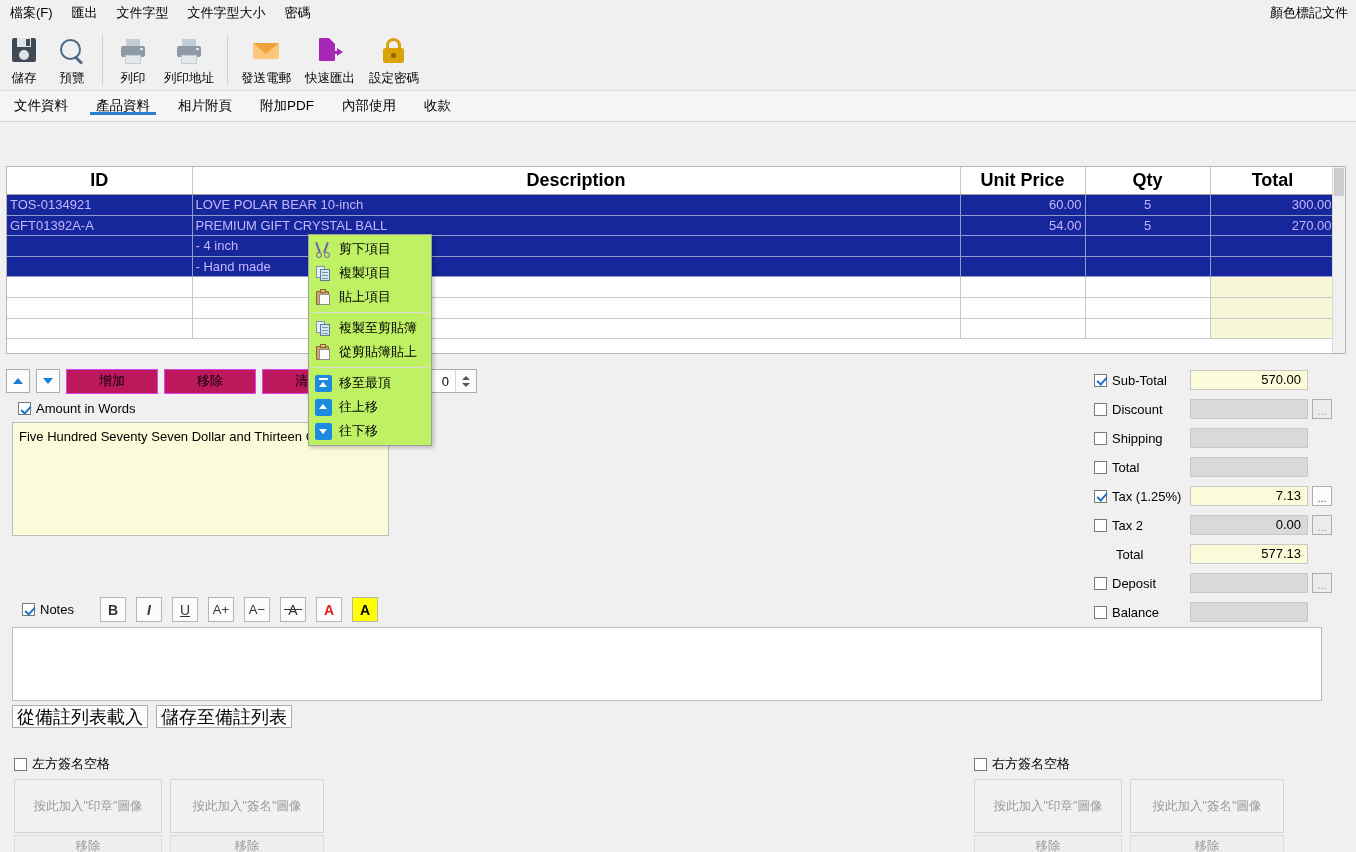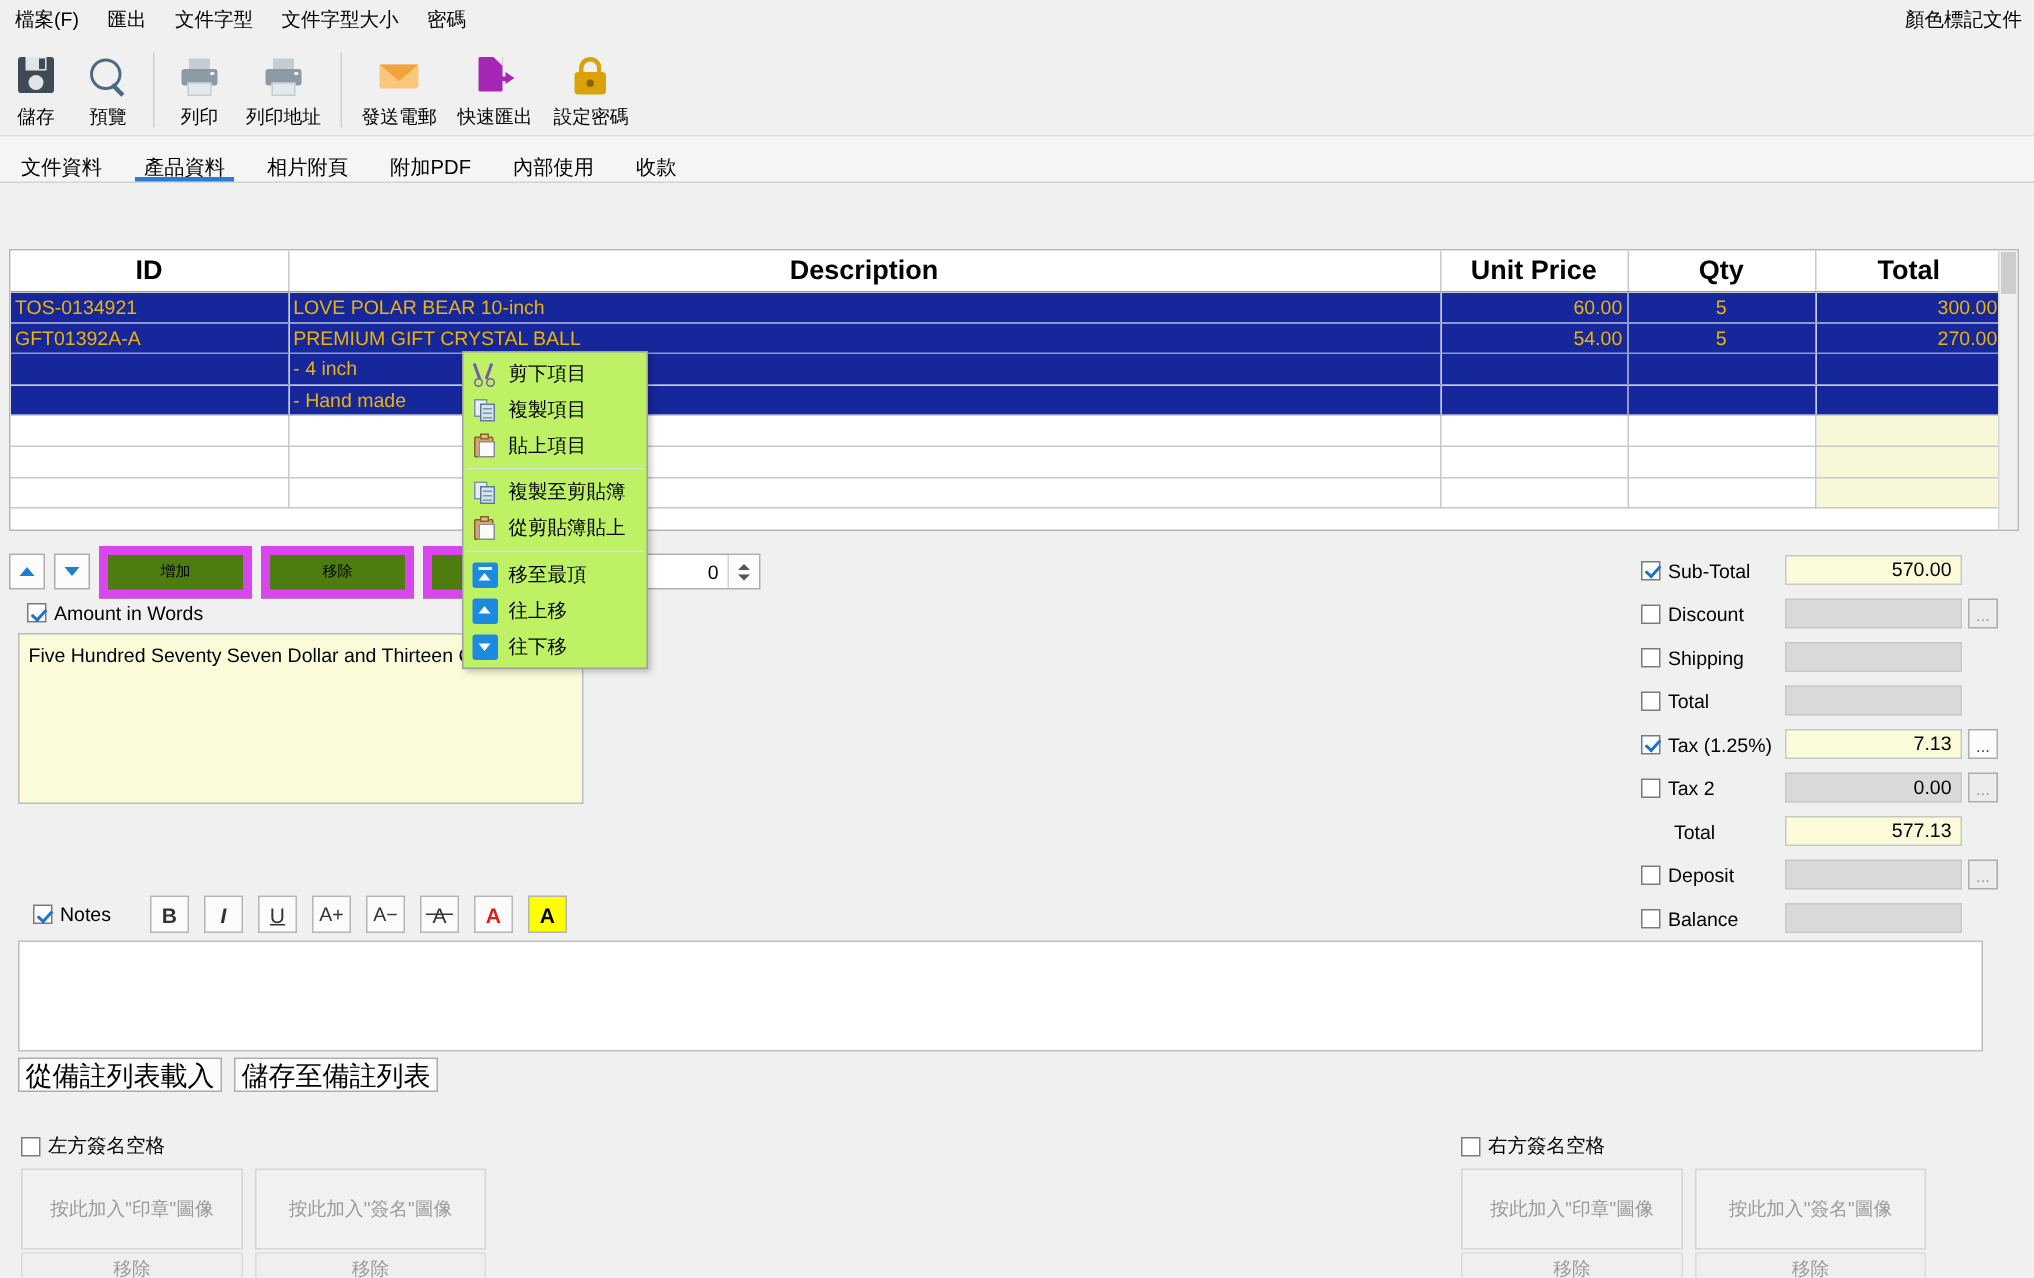--- a/index.html
+++ b/index.html
@@ -54,42 +54,42 @@
   .i-exp .pg{position:absolute;left:5px;top:2px;width:16px;height:23px;background:#a626b5;border-radius:1px;}
   .i-exp .fold{position:absolute;left:15px;top:2px;width:0;height:0;border-left:6px solid transparent;border-top:6px solid #f0f0f0;}
   .i-exp .ar{position:absolute;left:16px;top:15px;width:9px;height:3px;background:#a626b5;}
   .i-exp .arh{position:absolute;left:23px;top:12.5px;width:0;height:0;border-top:4px solid transparent;border-bottom:4px solid transparent;border-left:6px solid #a626b5;}
   
   .i-lock .sh{position:absolute;left:8px;top:2px;width:15px;height:13px;border:3.2px solid #d9a209;border-bottom:none;border-radius:8px 8px 0 0;box-sizing:border-box;}
   .i-lock .bd{position:absolute;left:5px;top:12px;width:21px;height:15px;background:#d9a209;border-radius:2.5px;}
   .i-lock .kh{position:absolute;left:13px;top:17px;width:5px;height:5px;border-radius:50%;background:#8a6600;}
 
   
-  .tabs{height:30px;background:#f5f5f5;display:flex;align-items:flex-end;border-bottom:1px solid #d3d3d3;}
+  .tabs{height:30px;background:#f5f5f5;display:flex;align-items:center;border-bottom:1px solid #d3d3d3;}
   .tab{padding:0 14px;display:flex;align-items:center;font-size:13.5px;color:#000;cursor:default;position:relative;}
   .tab.active:after{content:"";position:absolute;left:8px;right:8px;bottom:0;height:3px;background:#2b7cd3;}
 
   
   .gridwrap{position:absolute;left:6px;top:166px;width:1340px;height:188px;background:#fff;border:1px solid #b5b5b5;box-sizing:border-box;overflow:hidden;}
   table.grid{border-collapse:collapse;width:1328px;table-layout:fixed;}
   table.grid th{height:25px;background:#ffffff;border-right:1px solid #c8c8c8;border-bottom:1px solid #9a9a9a;font-weight:bold;font-size:18px;}
   table.grid td{height:19.6px;border-right:1px solid #c8c8c8;border-bottom:1px solid #c8c8c8;font-size:13px;padding:0 3px;overflow:hidden;white-space:nowrap;}
-  tr.sel td{background:#16279b;color:#eab308;border-bottom:1px solid #8f9ac9;border-right:1px solid #8f9ac9;}
+  tr.sel td{background:#16279b;color:#c4b5fd;border-bottom:1px solid #8f9ac9;border-right:1px solid #8f9ac9;}
   td.num{text-align:right;}
   td.ctr{text-align:center;}
   td.ylw{background:#f8f8d8;}
   .vsb{position:absolute;right:0;top:0;width:12px;height:100%;background:#f0f0f0;border-left:1px solid #d8d8d8;}
   .vsb .thumb{position:absolute;left:1px;top:1px;width:10px;height:28px;background:#cdcdcd;}
 
   
   .opsbar{position:absolute;left:6px;top:368px;width:540px;height:26px;display:flex;align-items:center;gap:6px;}
   .sqbtn{width:22px;height:22px;border:1px solid #adadad;background:#fcfcfc;display:flex;align-items:center;justify-content:center;cursor:default;}
   .triu{width:0;height:0;border-left:5px solid transparent;border-right:5px solid transparent;border-bottom:6px solid #1a7fd4;}
   .trid{width:0;height:0;border-left:5px solid transparent;border-right:5px solid transparent;border-top:6px solid #1a7fd4;}
-  .wbtn2{height:23px;min-width:70px;border:6px solid #d946ef;background:#4d7c0f;font-size:10px;display:flex;align-items:center;justify-content:center;cursor:default;padding:0 10px;}
+  .wbtn2{height:23px;min-width:70px;border:1px solid #d946ef;background:#be185d;font-size:13px;display:flex;align-items:center;justify-content:center;cursor:default;padding:0 10px;}
   .spinlbl{font-size:13px;margin-left:6px;}
   .spin{display:flex;align-items:stretch;height:22px;border:1px solid #adadad;background:#fff;}
   .spin input{width:48px;border:none;outline:none;text-align:right;font-size:13px;font-family:inherit;padding-right:6px;background:#fff;}
   .spinar{width:20px;border-left:1px solid #d6d6d6;display:flex;flex-direction:column;align-items:center;justify-content:center;gap:3px;background:#fcfcfc;}
   .spinar .u{width:0;height:0;border-left:4px solid transparent;border-right:4px solid transparent;border-bottom:4px solid #555;}
   .spinar .d{width:0;height:0;border-left:4px solid transparent;border-right:4px solid transparent;border-top:4px solid #555;}
 
   
   .cb{width:13px;height:13px;border:1px solid #7a7a7a;background:#fff;display:inline-block;position:relative;vertical-align:-2px;box-sizing:border-box;}
   .cb.on:after{content:"";position:absolute;left:3.5px;top:0.5px;width:4px;height:8px;border:solid #2172c9;border-width:0 2px 2px 0;transform:rotate(42deg);}

